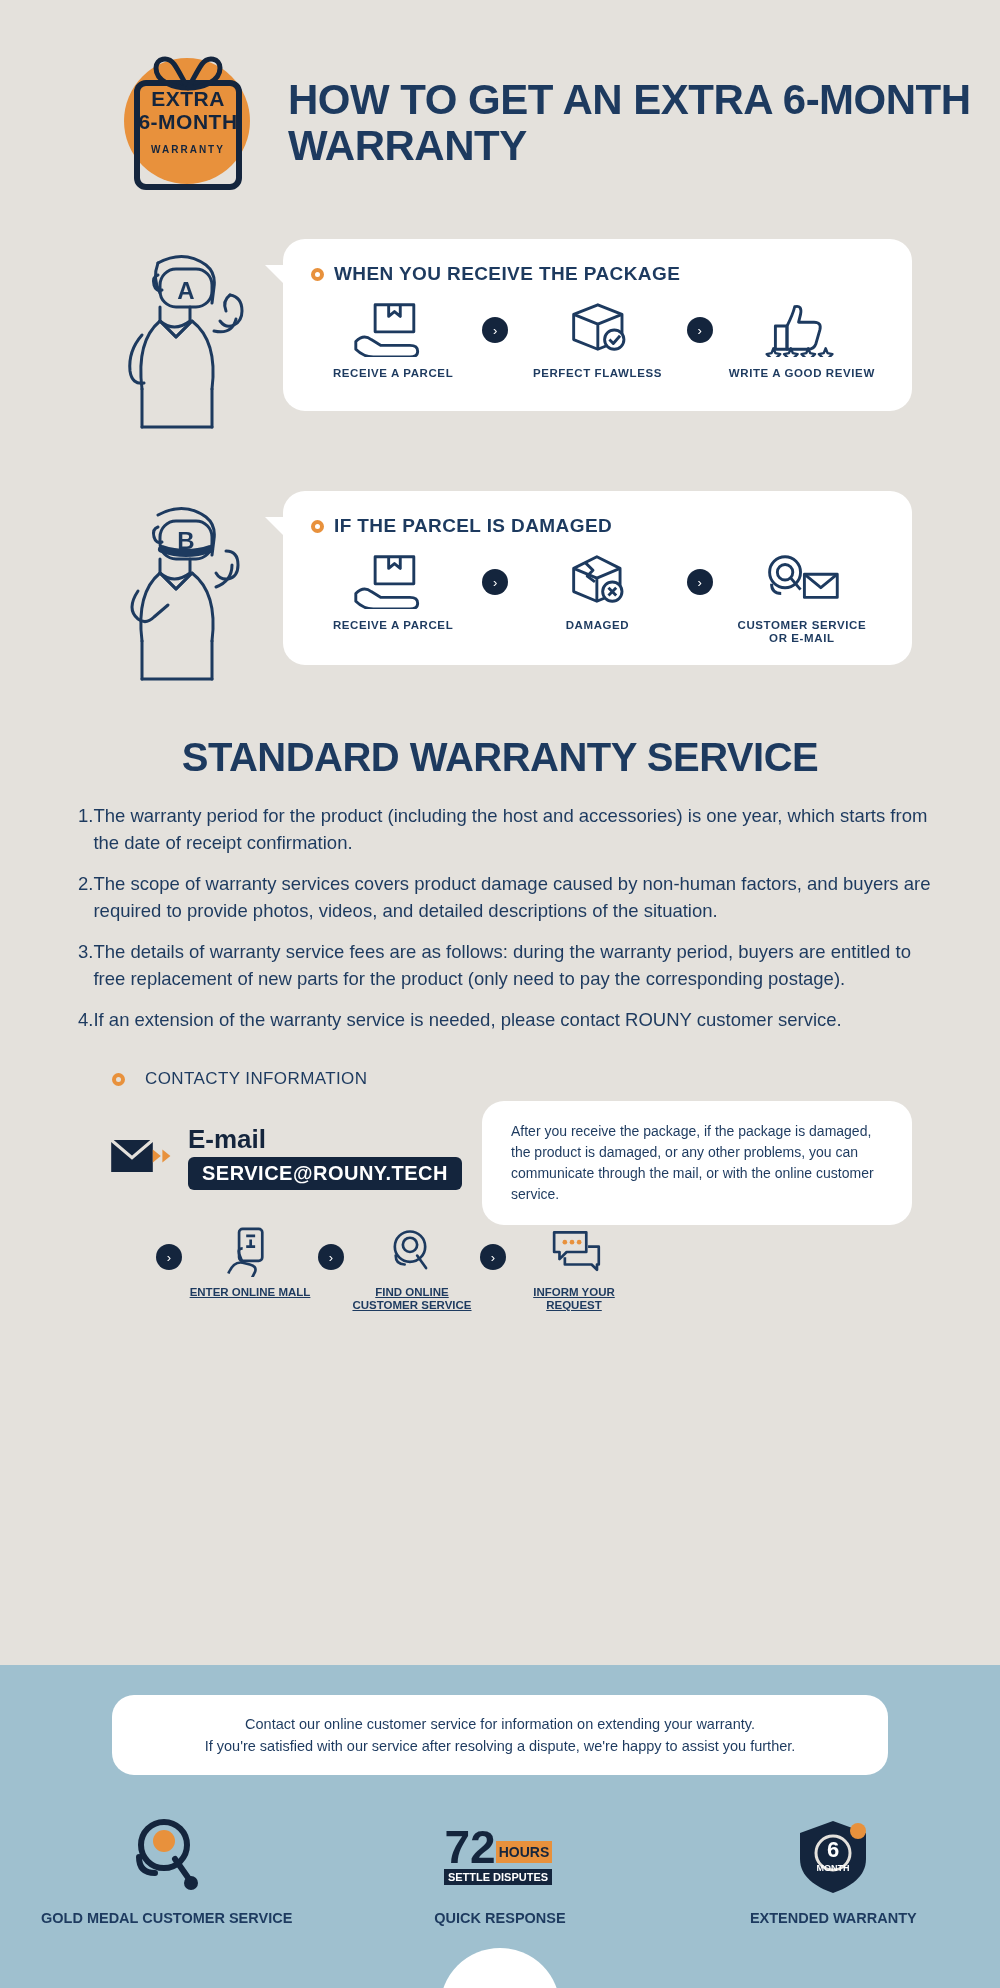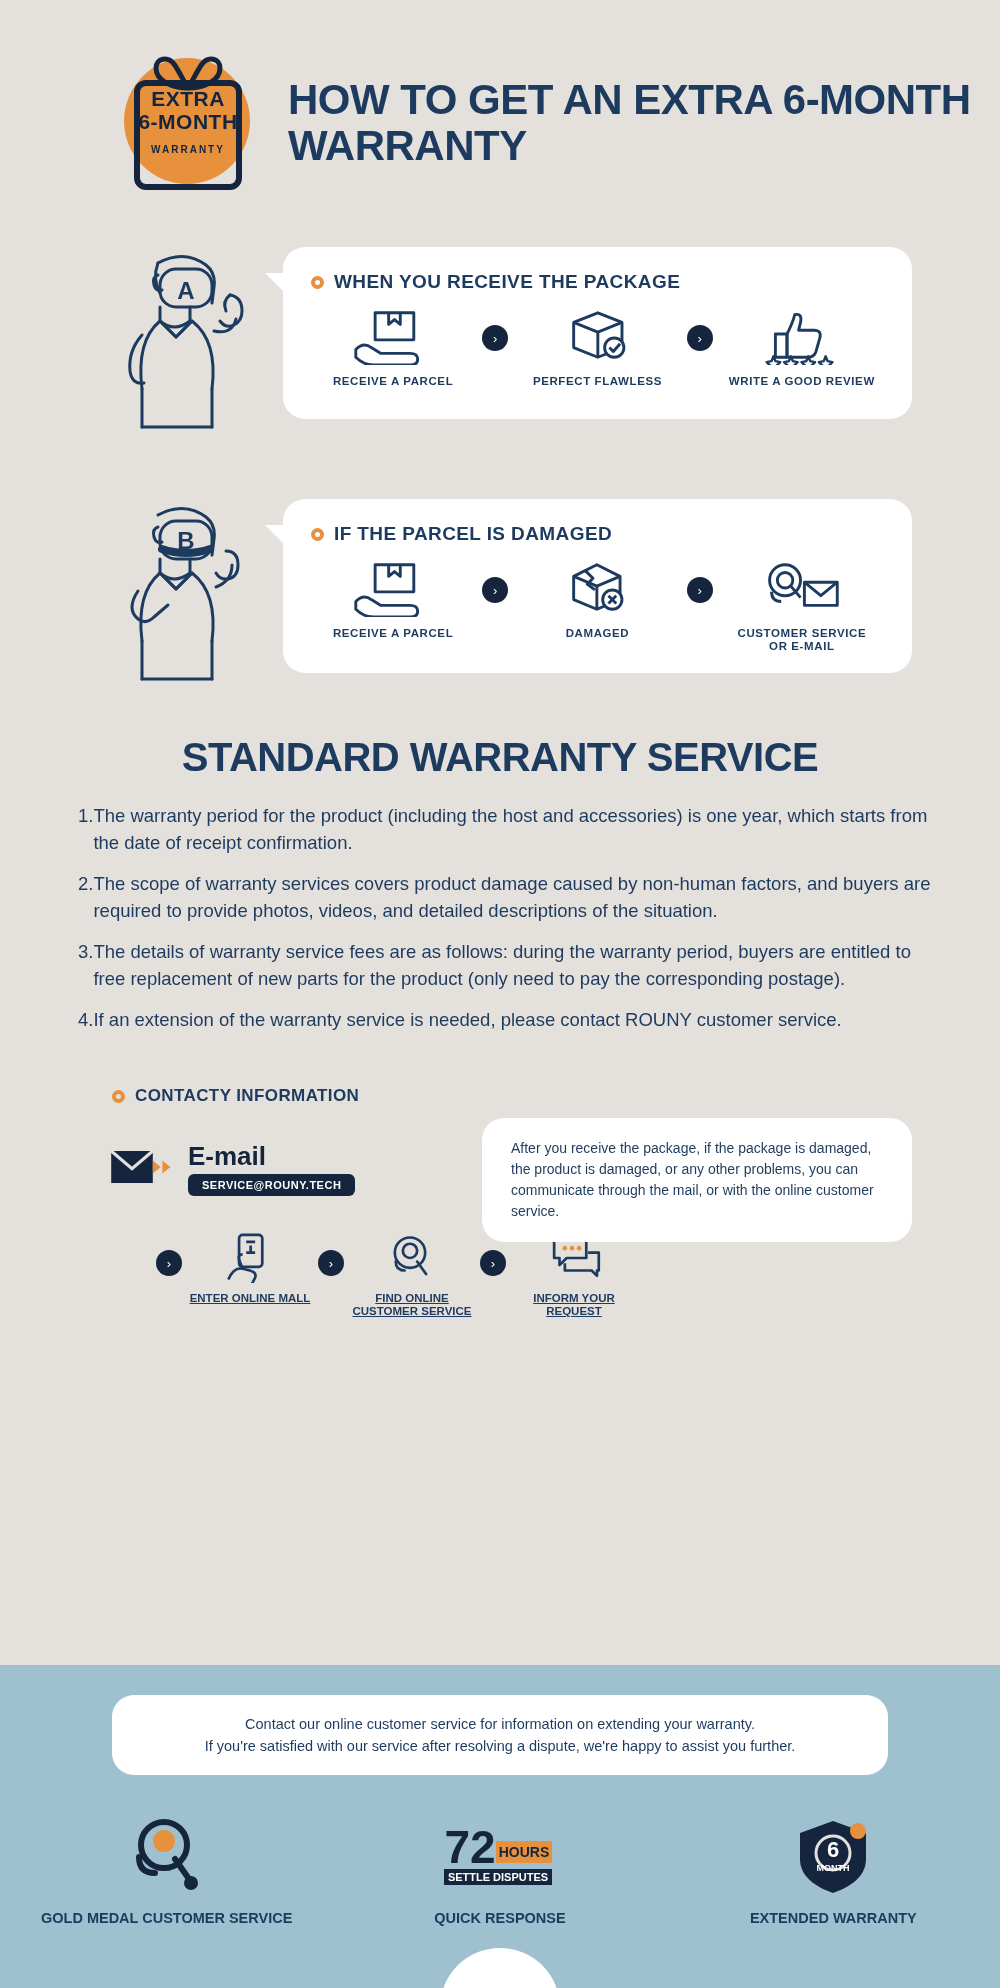--- a/index.html
+++ b/index.html
@@ -76,21 +76,20 @@
   .person svg { width: 155px; height: 200px; display:block;}
   .bubble {
     position: relative;
     background: #ffffff;
     border-radius: 22px;
     flex: 1;
     margin-left: 16px;
     margin-right: 88px;
     padding: 24px 28px 20px 28px;
     min-height: 172px;
-    margin-top: 8px;
   }
   .bubble:before {
     content: "";
     position: absolute;
     left: -18px; top: 26px;
     border-top: 0 solid transparent;
     border-bottom: 26px solid transparent;
     border-right: 26px solid #ffffff;
   }
   .bubble-title {
@@ -143,24 +142,24 @@
     font-size: 18.5px;
     line-height: 27px;
     color: #1d3a5f;
     margin-bottom: 14px;
   }
   .term .num { flex: none; }
   .term .txt { }
 
   
   .contact-head {
-    display: flex; align-items: center; gap: 10px;
+    display: flex; align-items: center; gap: 20px;
     padding-left: 112px;
-    margin-top: 53px;
-    font-size: 17px; font-weight: 700; letter-spacing: .4px;
+    margin-top: 36px;
+    font-size: 17px; font-weight: 400; letter-spacing: .4px;
   }
   .contact-area { position: relative; margin-top: 16px; }
   .note-bubble {
     position: absolute;
     right: 88px; top: -24px;
     width: 430px;
     background: #fff;
     border-radius: 22px;
     padding: 20px 29px;
     font-size: 14px;
@@ -170,21 +169,21 @@
   .email-row {
     display: flex; align-items: center; gap: 16px;
     padding-left: 108px; margin-top: 36px;
   }
   .email-row .ico svg { width: 64px; height: 48px; }
   .email-label { font-size: 26px; font-weight: 700; color:#14253d; line-height: 28px;}
   .pill {
     display: inline-block;
     background: #14253d;
     color: #fff;
-    font-size: 11px;
+    font-size: 20px;
     font-weight: 700;
     letter-spacing: .5px;
     padding: 5px 14px;
     border-radius: 6px;
     margin-top: 4px;
   }
   .cs-row {
     display: flex; align-items: center;
     padding-left: 112px; margin-top: 34px;
   }

